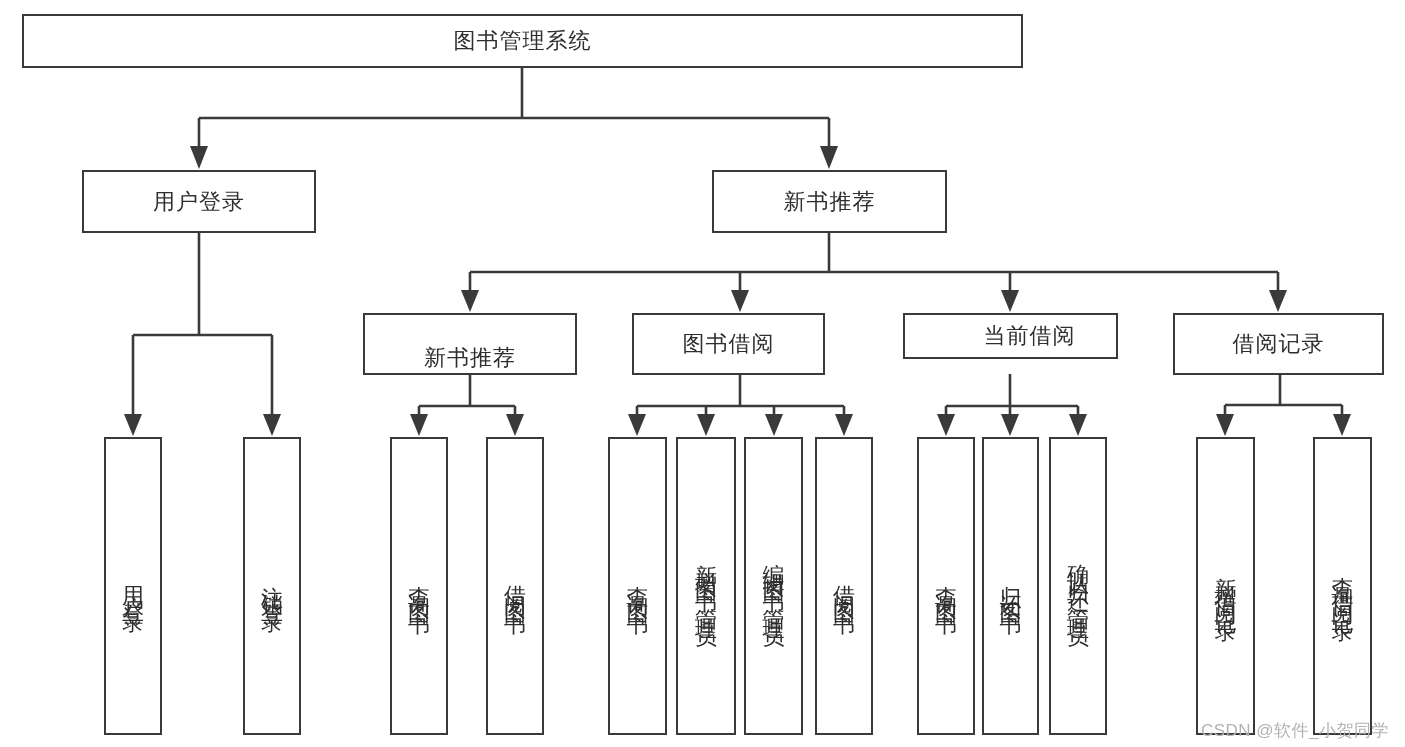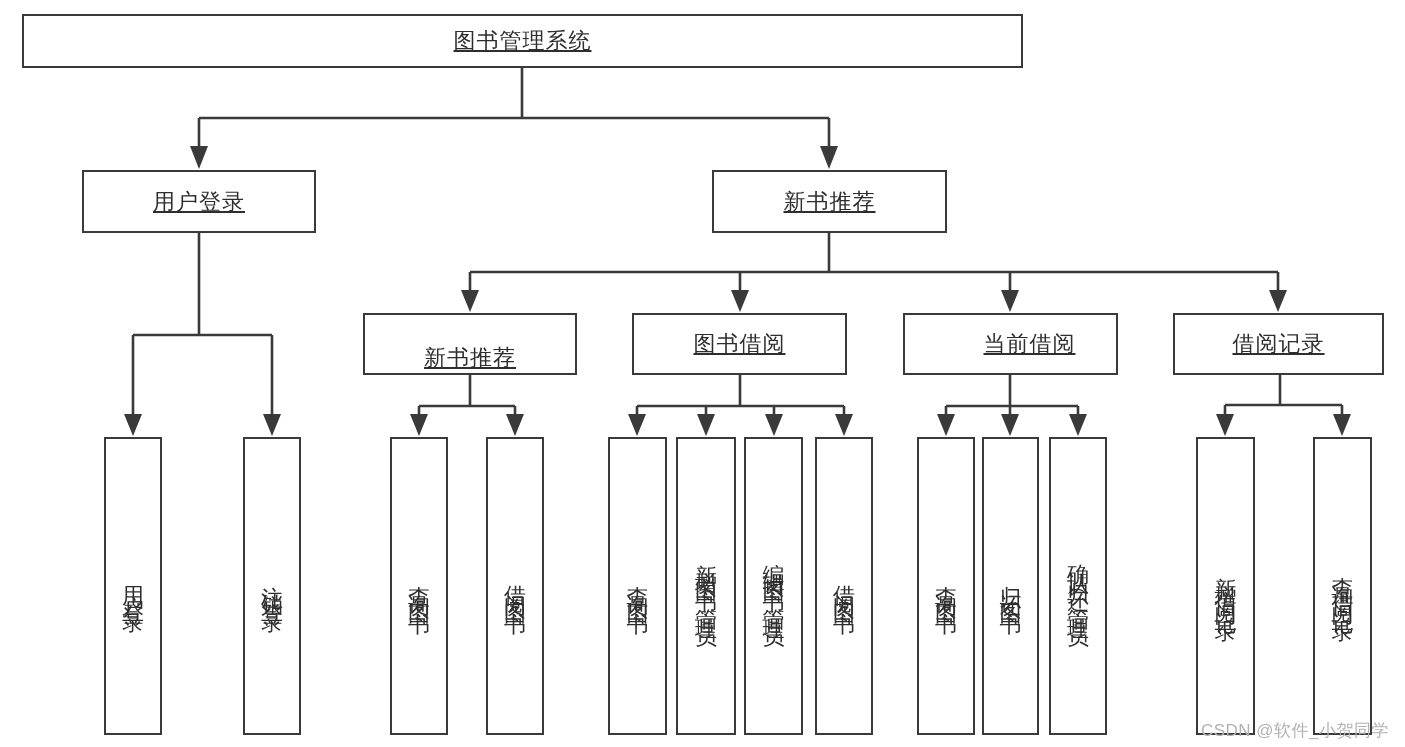--- a/index.html
+++ b/index.html
@@ -34,21 +34,20 @@
     display: flex;
     align-items: center;
     justify-content: center;
     color: #2e2e2e;
     z-index: 2;
   }
   .h-node span {
     font-size: 22px;
     letter-spacing: 1px;
     white-space: nowrap;
-    text-decoration: underline;
   }
   .v-node span {
     writing-mode: vertical-rl;
     text-orientation: mixed;
     font-size: 22px;
     letter-spacing: 9px;
     line-height: 1;
     white-space: nowrap;
   }
   #watermark {
@@ -110,24 +109,24 @@
   <div class="node h-node" style="left:82px; top:170px; width:234px; height:63px;">
     <span>用户登录</span>
   </div>
   <div class="node h-node" style="left:712px; top:170px; width:235px; height:63px;">
     <span>新书推荐</span>
   </div>
 
   <div class="node h-node" style="left:363px; top:313px; width:214px; height:62px;align-items:flex-end;">
     <span>新书推荐</span>
   </div>
-  <div class="node h-node" style="left:632px; top:313px; width:215px; height:62px;">
+  <div class="node h-node" style="left:632px; top:313px; width:193px; height:62px;">
     <span>图书借阅</span>
   </div>
-  <div class="node h-node" style="left:903px; top:313px; width:215px; height:62px;padding-left:38px;">
+  <div class="node h-node" style="left:903px; top:313px; width:215px; height:46px;padding-left:38px;">
     <span>当前借阅</span>
   </div>
   <div class="node h-node" style="left:1173px; top:313px; width:211px; height:62px;">
     <span>借阅记录</span>
   </div>
 
   <div class="node v-node" style="left:104px; top:437px; width:58px; height:298px;">
     <span>用户登录</span>
   </div>
   <div class="node v-node" style="left:243px; top:437px; width:58px; height:298px;">

